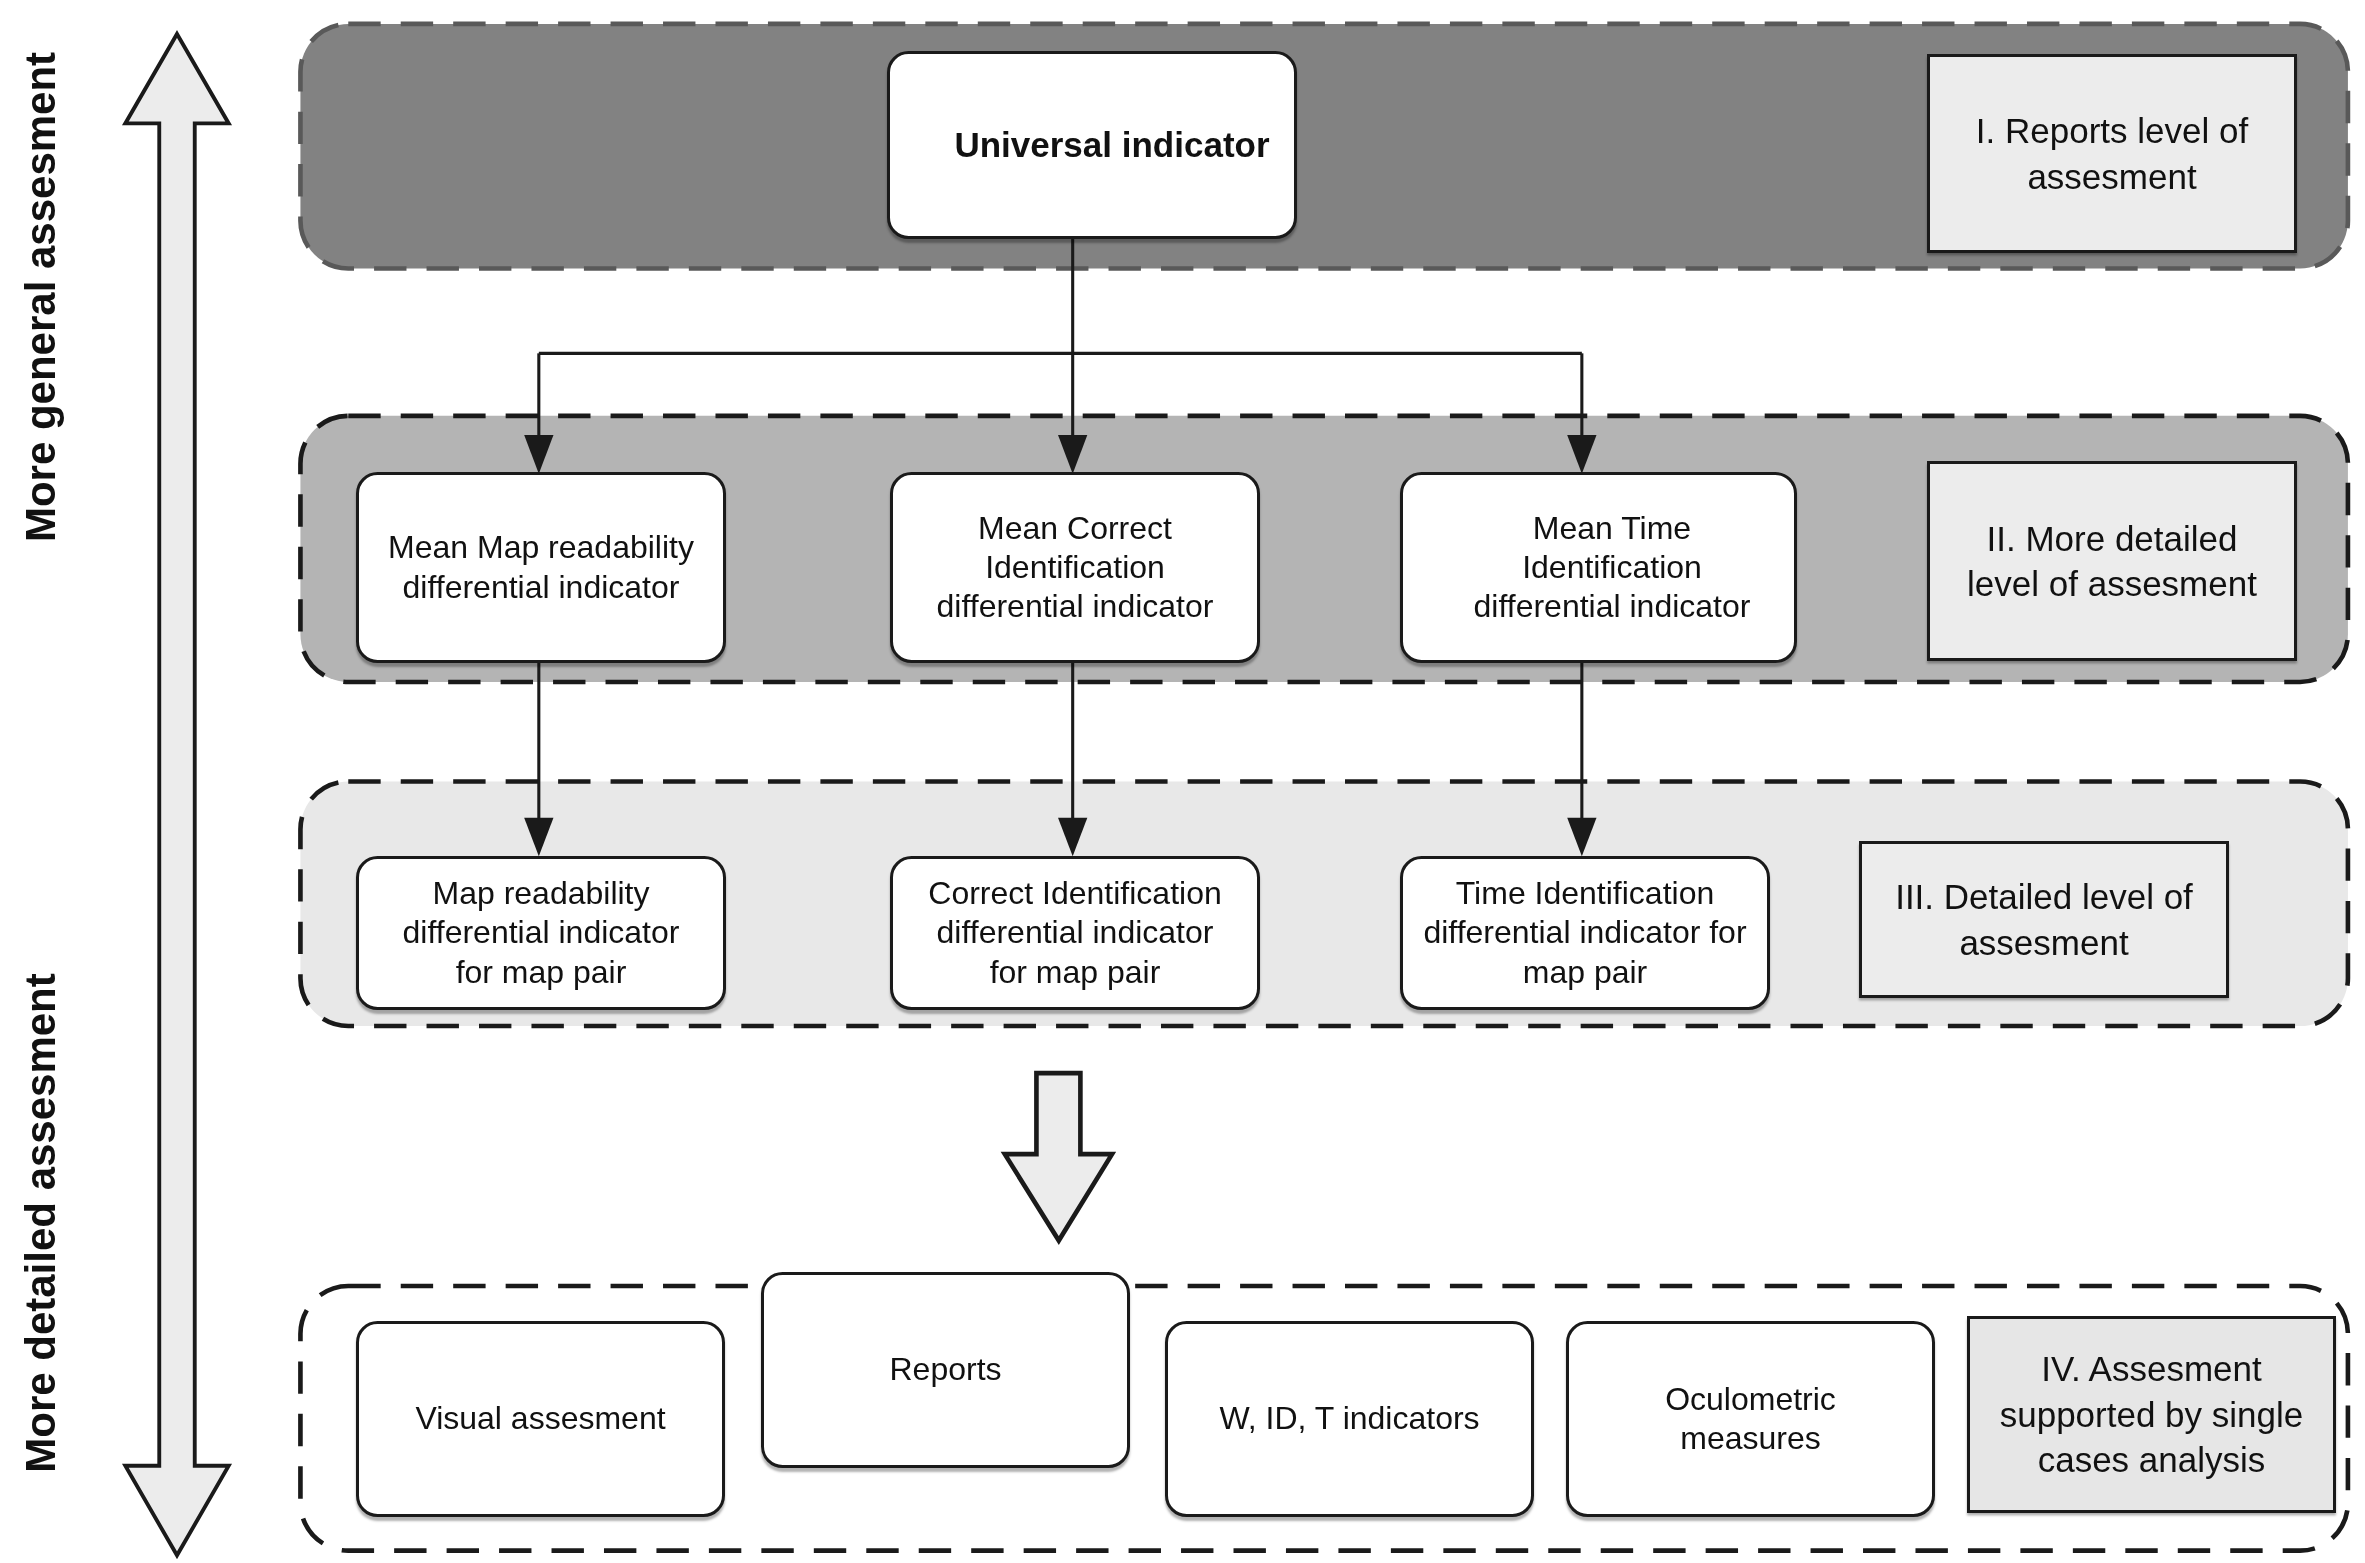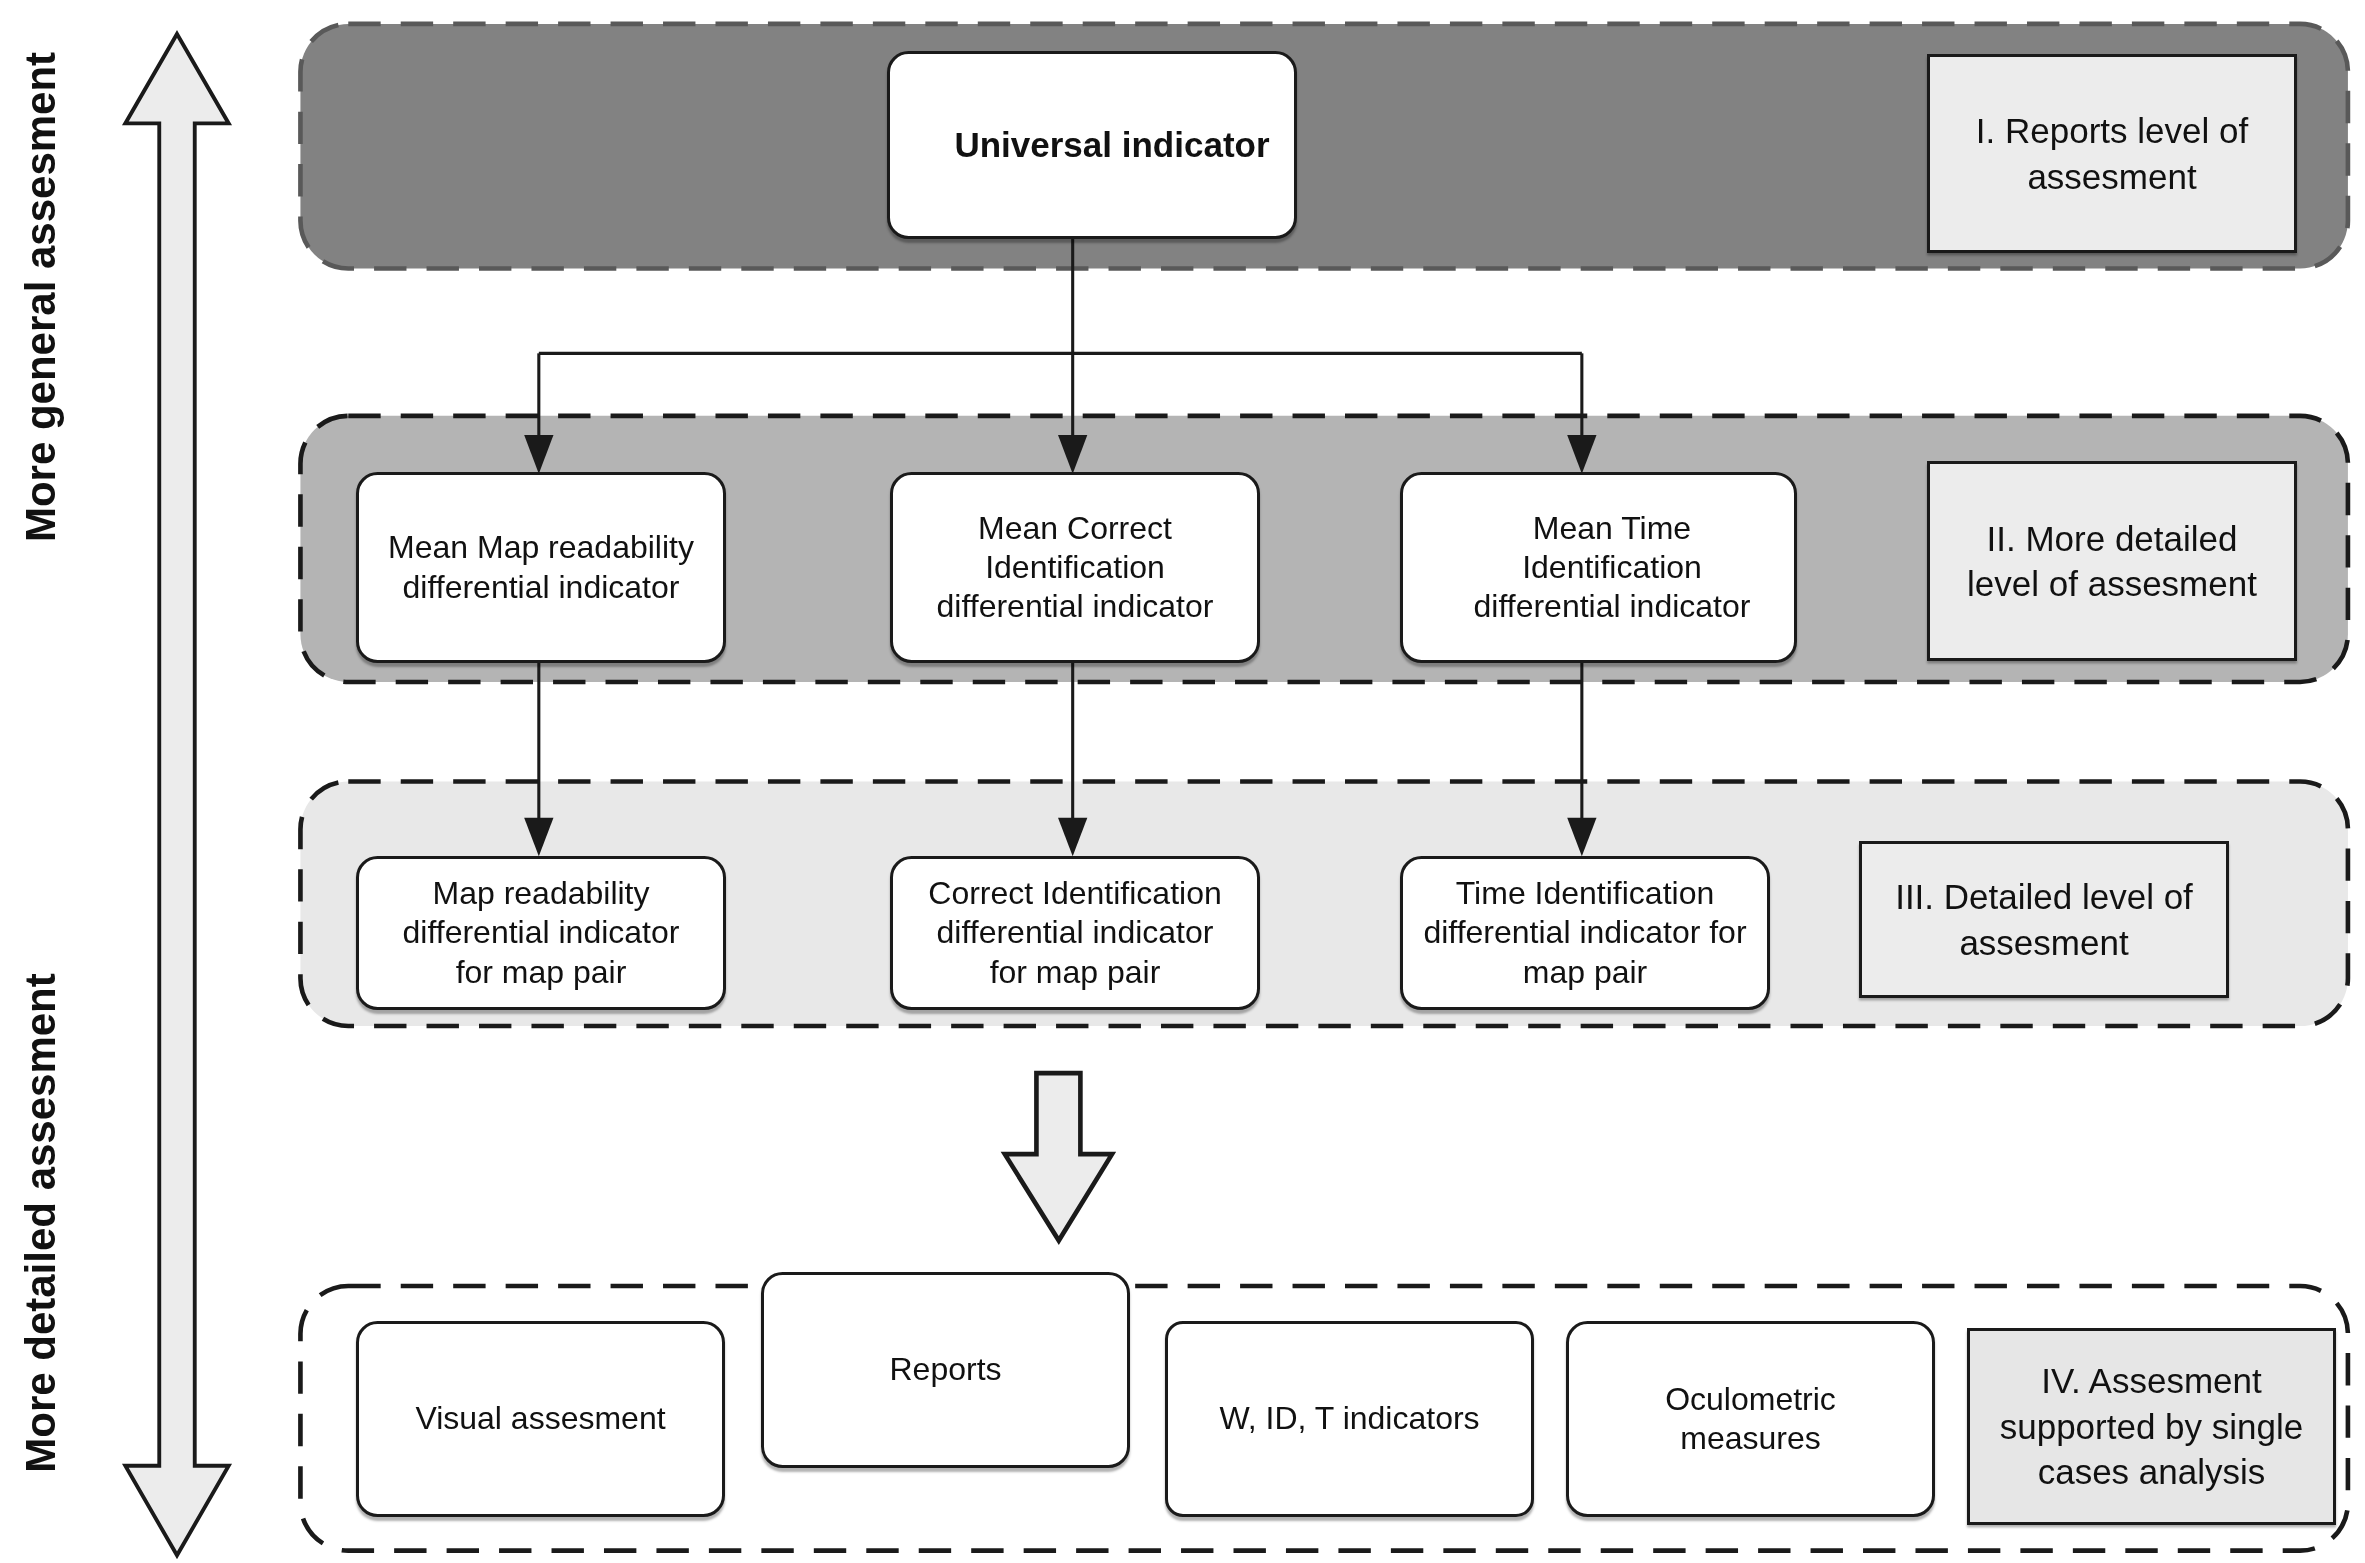--- a/index.html
+++ b/index.html
@@ -144,27 +144,27 @@
     <span>III. Detailed level of
 assesment</span>
   </div>
 
   <div class="node" style="left:356px; top:1321px; width:363px; height:190px;">
     <span>Visual assesment</span>
   </div>
   <div class="node" style="left:761px; top:1253px; width:363px; height:190px;margin-top:19px;">
     <span>Reports</span>
   </div>
-  <div class="node" style="left:1165px; top:1321px; width:363px; height:190px;border-radius:18px;">
+  <div class="node" style="left:1165px; top:1321px; width:363px; height:190px;">
     <span>W, ID, T indicators</span>
   </div>
   <div class="node" style="left:1566px; top:1321px; width:363px; height:190px;">
     <span>Oculometric
 measures</span>
   </div>
-  <div class="label-box lvl4" style="left:1967px; top:1316px; width:363px; height:191px;margin-top:12px;">
+  <div class="label-box lvl4" style="left:1967px; top:1316px; width:363px; height:191px;">
     <span>IV. Assesment
 supported by  single
 cases analysis</span>
   </div>
 
 </div>
 
 
 </body></html>

